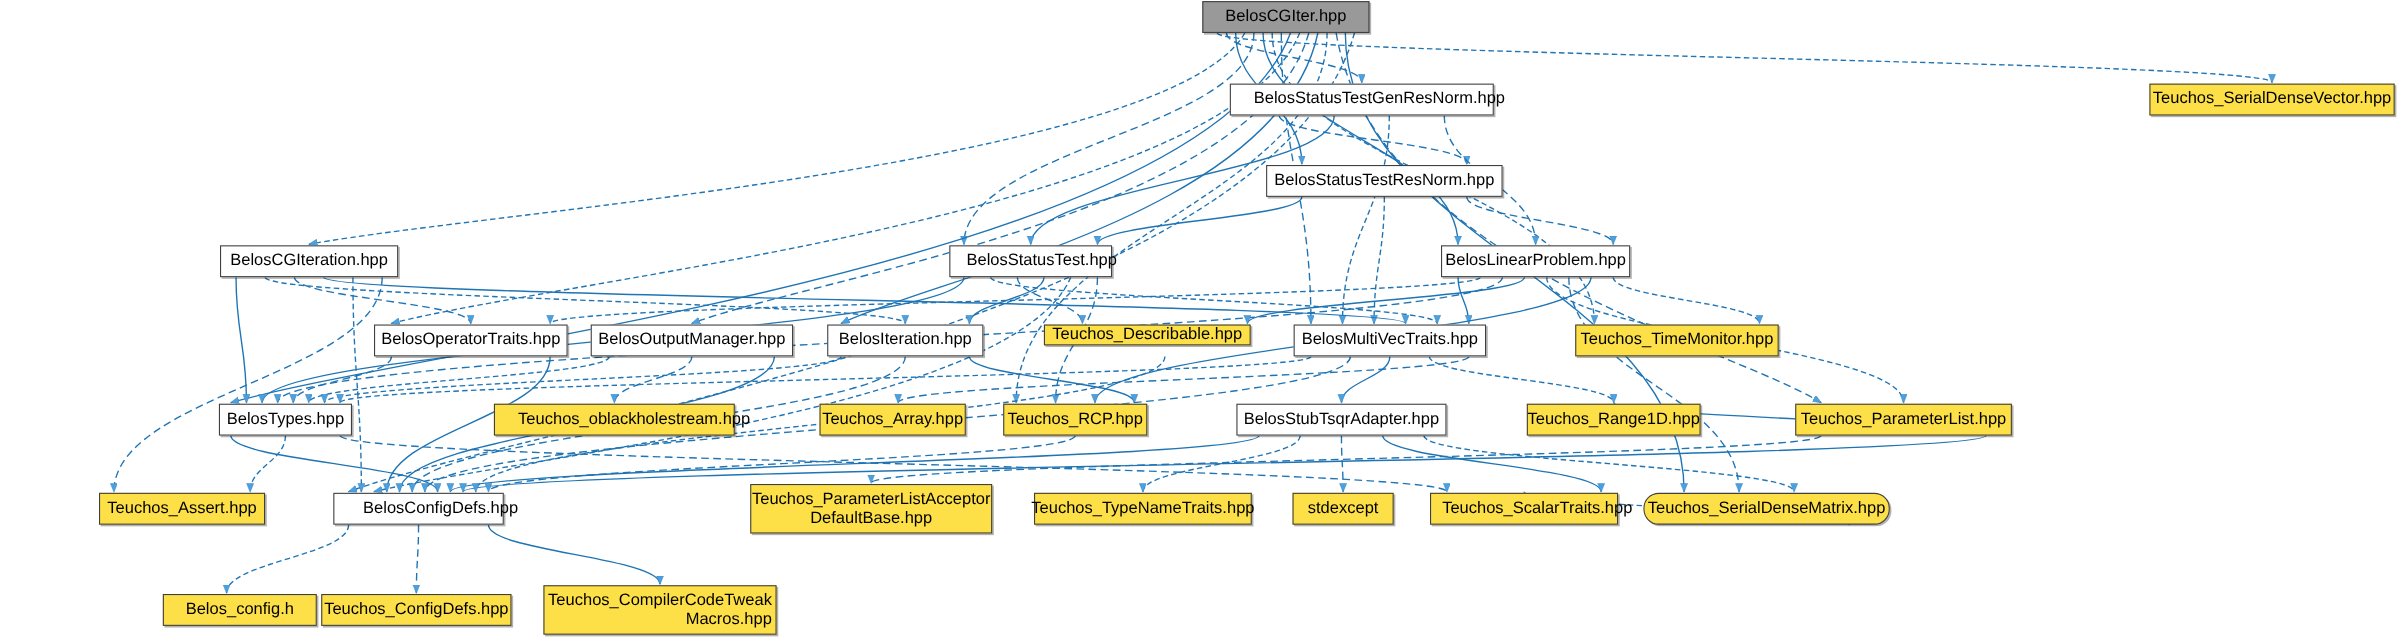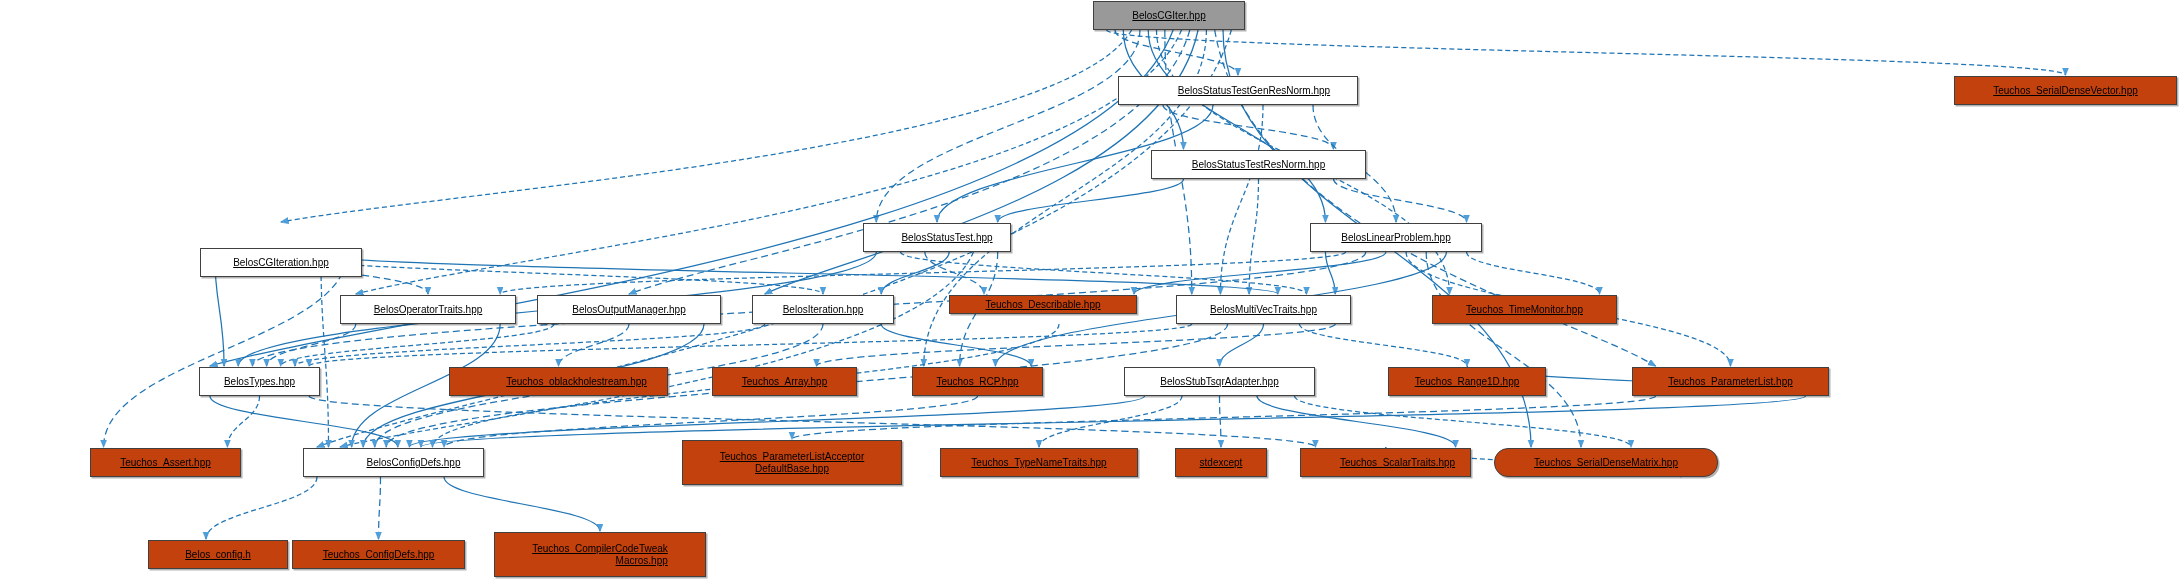--- a/index.html
+++ b/index.html
@@ -1,24 +1,24 @@
 <!DOCTYPE html>
 <html><head>
 <meta charset="utf-8">
 <style>
   html,body{margin:0;padding:0;background:#ffffff;}
   body{width:2184px;height:579px;overflow:hidden;font-family:"Liberation Sans",sans-serif;}
   #graph{position:relative;width:2184px;height:579px;}
   svg#edges{position:absolute;left:0;top:0;width:2184px;height:579px;}
   .node{position:absolute;box-sizing:border-box;border:1px solid #404040;
         background:#ffffff;display:flex;align-items:center;justify-content:center;
-        font-family:"Liberation Sans",sans-serif;font-size:10px;color:#000000;
+        font-family:"Liberation Sans",sans-serif;font-size:15px;color:#000000;
         text-align:center;line-height:1.12;white-space:pre-line;
-        box-shadow:1.5px 1.5px 0 rgba(0,0,0,0.30);text-decoration:underline;}
-  .node.leaf{background:#c2410c;}
+        box-shadow:1.5px 1.5px 0 rgba(0,0,0,0.30);}
+  .node.leaf{background:#fde047;}
   .node.root{background:#999999;}
 </style>
 </head>
 <body>
 
 <div id="graph">
   <svg id="edges" viewBox="0 0 2184 579">
     <defs>
       <marker id="ar" markerWidth="9" markerHeight="9" refX="7.5" refY="3.2" orient="auto" markerUnits="userSpaceOnUse">
         <path d="M0,0 L8,3.2 L0,6.4 z" fill="#4ea0dd" stroke="#2a7fc0" stroke-width="0.4"></path>
@@ -98,38 +98,38 @@
         <path d="M977.5,396 C977.5,418.95 444.05,424.05 444.05,447" marker-end="url(#ar)" stroke-dasharray="7,4"></path>
         <path d="M1467,366 C1467,379.5 1805.5,382.5 1805.5,396" marker-end="url(#ar)" stroke-dasharray="none"></path>
         <path d="M1385.5,447 C1385.5,460.5 1681,463.5 1681,477" marker-end="url(#ar)" stroke-dasharray="5,3"></path>
       </g>
   </svg>
   <div id="node-layer">
       <div class="node root" style="left: 1093px; top: 1px; width: 152px; height: 29px;">BelosCGIter.hpp</div>
       <div class="node leaf" style="left: 1954px; top: 76px; width: 223px; height: 29px;">Teuchos_SerialDenseVector.hpp</div>
       <div class="node" style="left: 1118px; top: 76px; width: 240px; height: 29px; padding-left: 32px;">BelosStatusTestGenResNorm.hpp</div>
       <div class="node" style="left: 1151px; top: 150px; width: 215px; height: 29px;">BelosStatusTestResNorm.hpp</div>
-      <div class="node" style="left: 200px; top: 223px; width: 162px; height: 29px; margin-top: 25px;">BelosCGIteration.hpp</div>
+      <div class="node" style="left: 200px; top: 223px; width: 162px; height: 29px;">BelosCGIteration.hpp</div>
       <div class="node" style="left: 863px; top: 223px; width: 148px; height: 29px; padding-left: 20px;">BelosStatusTest.hpp</div>
       <div class="node" style="left: 1310px; top: 223px; width: 172px; height: 29px;">BelosLinearProblem.hpp</div>
       <div class="node" style="left: 340px; top: 295px; width: 176px; height: 29px;">BelosOperatorTraits.hpp</div>
       <div class="node" style="left: 537px; top: 295px; width: 184px; height: 29px;">BelosOutputManager.hpp</div>
       <div class="node" style="left: 752px; top: 295px; width: 142px; height: 29px;">BelosIteration.hpp</div>
       <div class="node leaf" style="left: 949px; top: 295px; width: 188px; height: 19px;">Teuchos_Describable.hpp</div>
       <div class="node" style="left: 1176px; top: 295px; width: 175px; height: 29px;">BelosMultiVecTraits.hpp</div>
       <div class="node leaf" style="left: 1432px; top: 295px; width: 185px; height: 29px;">Teuchos_TimeMonitor.hpp</div>
       <div class="node" style="left: 199px; top: 367px; width: 121px; height: 29px;">BelosTypes.hpp</div>
       <div class="node leaf" style="left: 449px; top: 367px; width: 219px; height: 29px; padding-left: 36px;">Teuchos_oblackholestream.hpp</div>
-      <div class="node leaf" style="left: 712px; top: 367px; width: 145px; height: 29px;">Teuchos_Array.hpp</div>
+      <div class="node leaf" style="left: 745px; top: 367px; width: 133px; height: 29px;">Teuchos_Array.hpp</div>
       <div class="node leaf" style="left: 912px; top: 367px; width: 131px; height: 29px;">Teuchos_RCP.hpp</div>
       <div class="node" style="left: 1124px; top: 367px; width: 191px; height: 29px;">BelosStubTsqrAdapter.hpp</div>
       <div class="node leaf" style="left: 1388px; top: 367px; width: 158px; height: 29px;">Teuchos_Range1D.hpp</div>
       <div class="node leaf" style="left: 1632px; top: 367px; width: 197px; height: 29px;">Teuchos_ParameterList.hpp</div>
       <div class="node leaf" style="left: 90px; top: 448px; width: 151px; height: 29px;">Teuchos_Assert.hpp</div>
-      <div class="node" style="left: 303px; top: 448px; width: 181px; height: 29px; padding-left: 40px;">BelosConfigDefs.hpp</div>
+      <div class="node" style="left: 303px; top: 448px; width: 155px; height: 29px; padding-left: 40px;">BelosConfigDefs.hpp</div>
       <div class="node leaf" style="left: 682px; top: 440px; width: 220px; height: 45px;">Teuchos_ParameterListAcceptor
 DefaultBase.hpp</div>
       <div class="node leaf" style="left: 940px; top: 448px; width: 198px; height: 29px;">Teuchos_TypeNameTraits.hpp</div>
       <div class="node leaf" style="left: 1175px; top: 448px; width: 92px; height: 29px;">stdexcept</div>
       <div class="node leaf" style="left: 1300px; top: 448px; width: 171px; height: 29px; padding-left: 24px;">Teuchos_ScalarTraits.hpp</div>
       <div class="node leaf" style="left: 1494px; top: 448px; width: 224px; height: 29px; border-radius: 14px;">Teuchos_SerialDenseMatrix.hpp</div>
       <div class="node leaf" style="left: 148px; top: 540px; width: 140px; height: 29px;">Belos_config.h</div>
       <div class="node leaf" style="left: 292px; top: 540px; width: 173px; height: 29px;">Teuchos_ConfigDefs.hpp</div>
       <div class="node leaf" style="left: 494px; top: 532px; width: 212px; height: 45px; text-align: right;">Teuchos_CompilerCodeTweak
 Macros.hpp</div>

